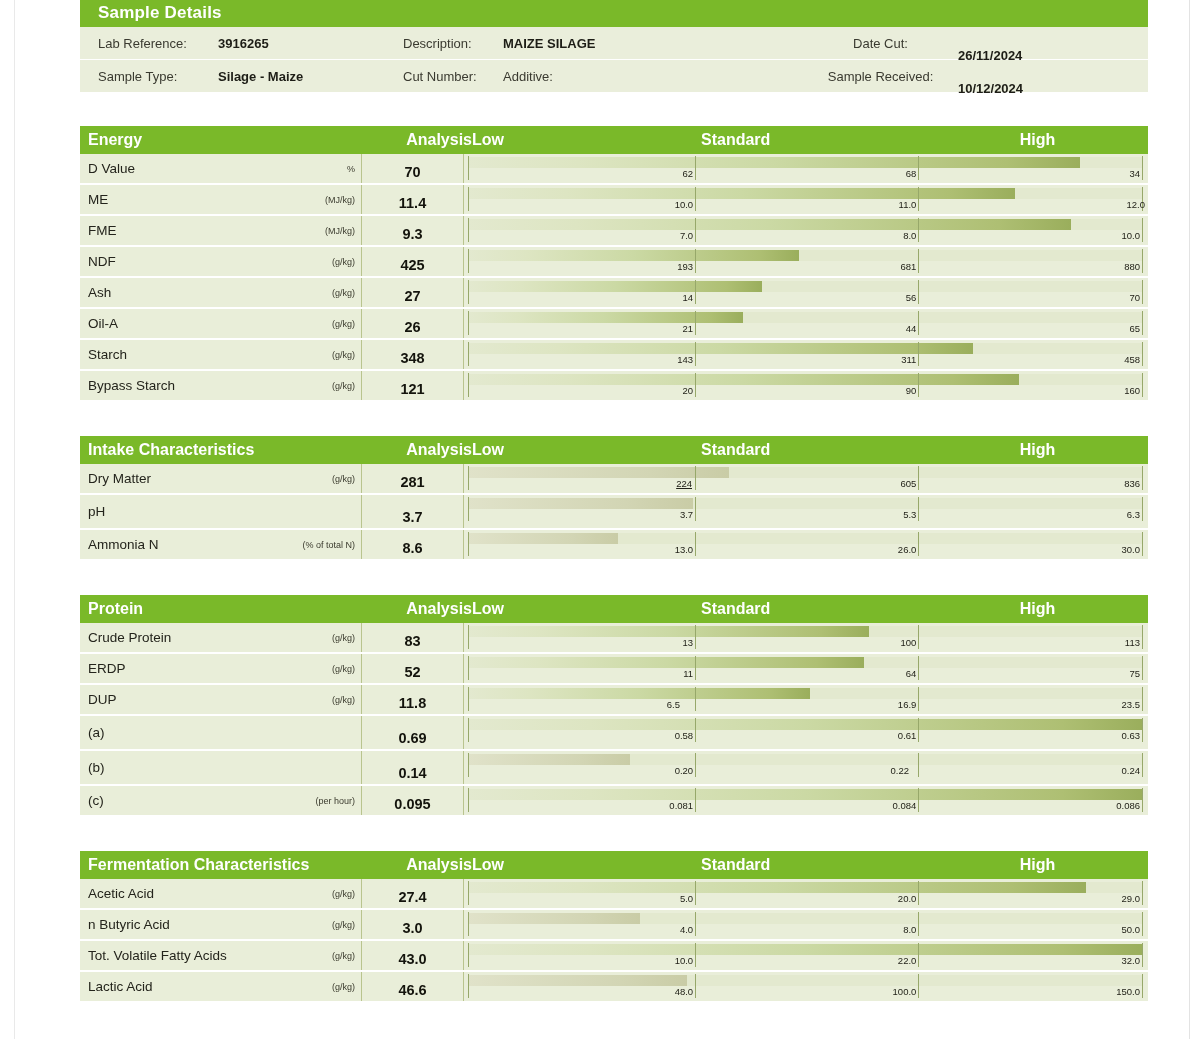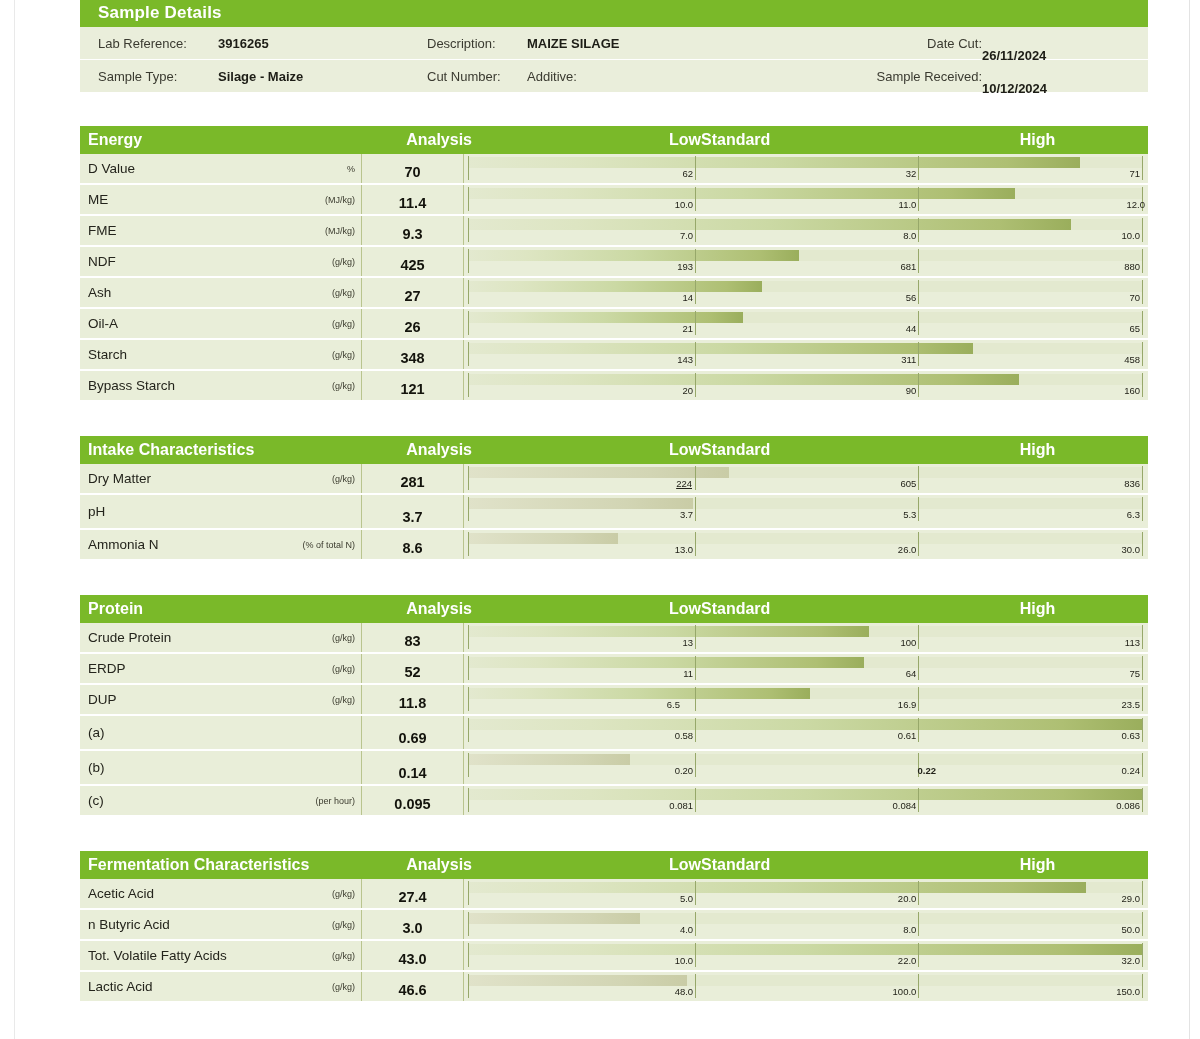--- a/index.html
+++ b/index.html
@@ -43,40 +43,40 @@
     background:#eaeedb;
     border-bottom:1px solid #ffffff;
     font-size:13px;
     color:#2a2a22;
   }
   .sd-row:last-child{border-bottom:none;}
   .sd-lbl{color:#3a3a30;}
   .sd-val{font-weight:bold;color:#1d1d16;}
   .sd-c1{width:120px;padding-left:18px;}
   .sd-c2{width:185px;}
-  .sd-c3{width:100px;margin-left:24px;}
+  .sd-c3{width:100px;}
   .sd-c4{width:240px;}
   .sd-c5{width:60px;}
-  .sd-c7{width:155px;text-align:right;}
+  .sd-c7{width:155px;text-align:center;}
   .sd-c8{width:100px;margin-top:24px;}
 
   
   .tbl{margin-bottom:36px;}
   .tbl-head{
     display:flex;
     background:#7ab929;
     height:28px;
     align-items:center;
     color:#ffffff;
     font-size:16px;
     font-weight:bold;
   }
   .th-name{width:282px;padding-left:8px;}
   .th-analysis{width:102px;text-align:right;}
-  .th-low{width:229px;text-align:right;}
+  .th-low{width:229px;text-align:left;}
   .th-standard{width:226px;text-align:left;}
   .th-high{width:221px;text-align:center;}
 
   .row{
     display:flex;
     background:#e9eed9;
     border-bottom:2px solid #ffffff;
     height:29px;
     position:relative;
   }
@@ -206,23 +206,23 @@
           <div class="c-analysis">70</div>
           <div class="c-scale">
             <div class="track">
               <div class="bar grad" style="width: 90.6%;"></div>
             </div>
             <div class="tickwrap">
               <div class="tick" style="left: 4px;"></div>
               <div class="tick" style="left: 231.137px;"></div>
               <div class="ticklabel" style="left: 231.137px;">62</div>
               <div class="tick" style="left: 454.36px;"></div>
-              <div class="ticklabel" style="left: 454.36px;">32</div>
-              <div class="tick" style="left: 677.987px;"></div>
-              <div class="ticklabel" style="left: 677.987px;">71</div>
+              <div class="ticklabel" style="left: 454.36px;">68</div>
+              <div class="tick" style="left: 677.987px;"></div>
+              <div class="ticklabel" style="left: 677.987px;">34</div>
             </div>
           </div>
         </div>
         <div class="row">
           <div class="c-name">
             <span>ME</span>
             <span class="unit">(MJ/kg)</span>
           </div>
           <div class="c-analysis">11.4</div>
           <div class="c-scale">
@@ -539,21 +539,21 @@
           <div class="c-analysis">0.14</div>
           <div class="c-scale">
             <div class="track">
               <div class="bar flat" style="width: 24%;"></div>
             </div>
             <div class="tickwrap">
               <div class="tick" style="left: 4px;"></div>
               <div class="tick" style="left: 231.137px;"></div>
               <div class="ticklabel" style="left: 231.137px;">0.20</div>
               <div class="tick" style="left: 454.36px;"></div>
-              <div class="ticklabel" style="left: 474px; font-weight: bold;">0.22</div>
+              <div class="ticklabel" style="left: 447px;">0.22</div>
               <div class="tick" style="left: 677.987px;"></div>
               <div class="ticklabel" style="left: 677.987px;">0.24</div>
             </div>
           </div>
         </div>
         <div class="row">
           <div class="c-name">
             <span>(c)</span>
             <span class="unit">(per hour)</span>
           </div>

